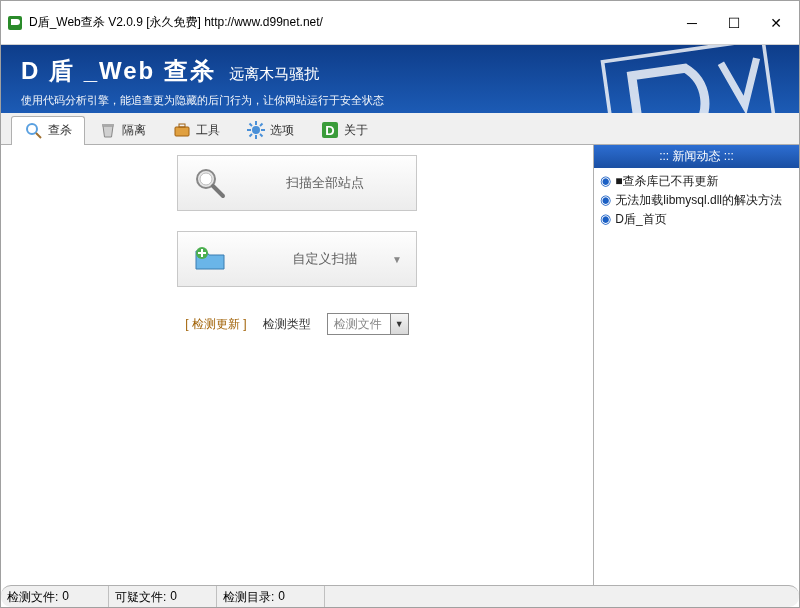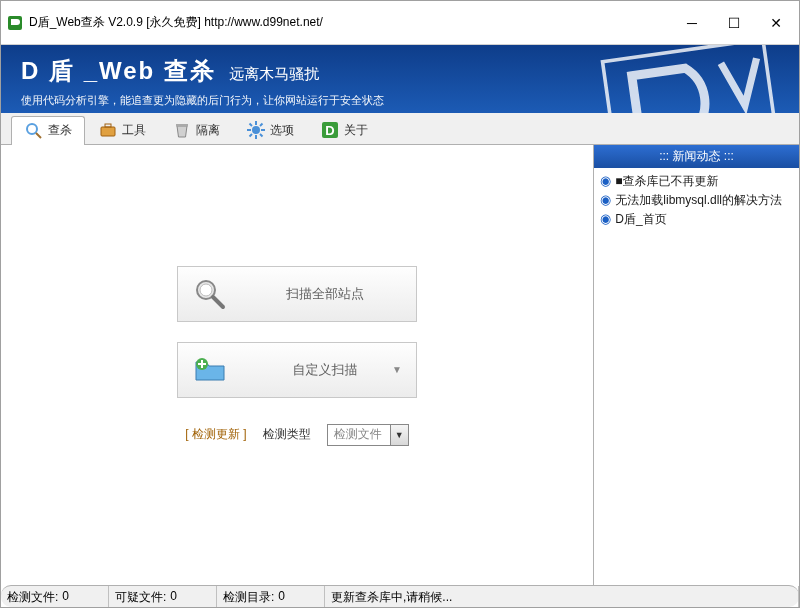--- a/index.html
+++ b/index.html
@@ -81,23 +81,21 @@
     .tab-icon { width: 20px; height: 20px; display: flex; align-items: center; justify-content: center; }
     
     .main { flex: 1; display: flex; min-height: 0; }
     .left-pane {
       flex: 1;
       background: #fff;
       position: relative;
       display: flex;
       flex-direction: column;
       align-items: center;
-      justify-content: center;
       padding-bottom: 60px;
-      margin-top: 31px;
     }
     .big-btn {
       width: 240px; height: 56px;
       border: 1px solid #c8c8c8;
       background: linear-gradient(to bottom, #fefefe, #ececec);
       display: flex; align-items: center;
       padding: 0 14px;
       cursor: pointer;
       margin: 10px 0;
       color: #606060;
@@ -196,34 +194,34 @@
       <svg viewBox="0 0 20 20">
           <circle cx="8" cy="8" r="5" fill="none" stroke="#5aa0e0" stroke-width="2"></circle>
           <line x1="12" y1="12" x2="17" y2="17" stroke="#a07030" stroke-width="2"></line>
         </svg>
     </span>
     <span>查杀</span>
   </div>
   <div class="tab">
     <span class="tab-icon">
       <svg viewBox="0 0 20 20">
+          <path d="M5 6h10l-1.5 11h-7z" fill="#d0d0d0" stroke="#888"></path>
+          <rect x="4" y="4" width="12" height="2.5" fill="#aaa"></rect>
+        </svg>
+    </span>
+    <span>隔离</span>
+  </div>
+  <div class="tab">
+    <span class="tab-icon">
+      <svg viewBox="0 0 20 20">
           <rect x="3" y="7" width="14" height="9" rx="1" fill="#e0a040" stroke="#a06010"></rect>
           <rect x="7" y="4" width="6" height="3" fill="none" stroke="#a06010"></rect>
         </svg>
     </span>
     <span>工具</span>
-  </div>
-  <div class="tab">
-    <span class="tab-icon">
-      <svg viewBox="0 0 20 20">
-          <path d="M5 6h10l-1.5 11h-7z" fill="#d0d0d0" stroke="#888"></path>
-          <rect x="4" y="4" width="12" height="2.5" fill="#aaa"></rect>
-        </svg>
-    </span>
-    <span>隔离</span>
   </div>
   <div class="tab">
     <span class="tab-icon">
       <svg viewBox="0 0 20 20">
           <circle cx="10" cy="10" r="4" fill="#4a90d8"></circle>
           <g stroke="#4a90d8" stroke-width="2">
             <line x1="10" y1="1" x2="10" y2="5"></line>
             <line x1="10" y1="15" x2="10" y2="19"></line>
             <line x1="1" y1="10" x2="5" y2="10"></line>
             <line x1="15" y1="10" x2="19" y2="10"></line>
@@ -309,16 +307,13 @@
     <span>0</span>
   </div>
   <div class="status-seg wide">
     <span>可疑文件:</span>
     <span>0</span>
   </div>
   <div class="status-seg wide">
     <span>检测目录:</span>
     <span>0</span>
   </div>
-  <div class="status-seg stretch">
-    <span>更新查杀库中,请稍候...</span>
-  </div>
 </div>
 
 </body></html>

